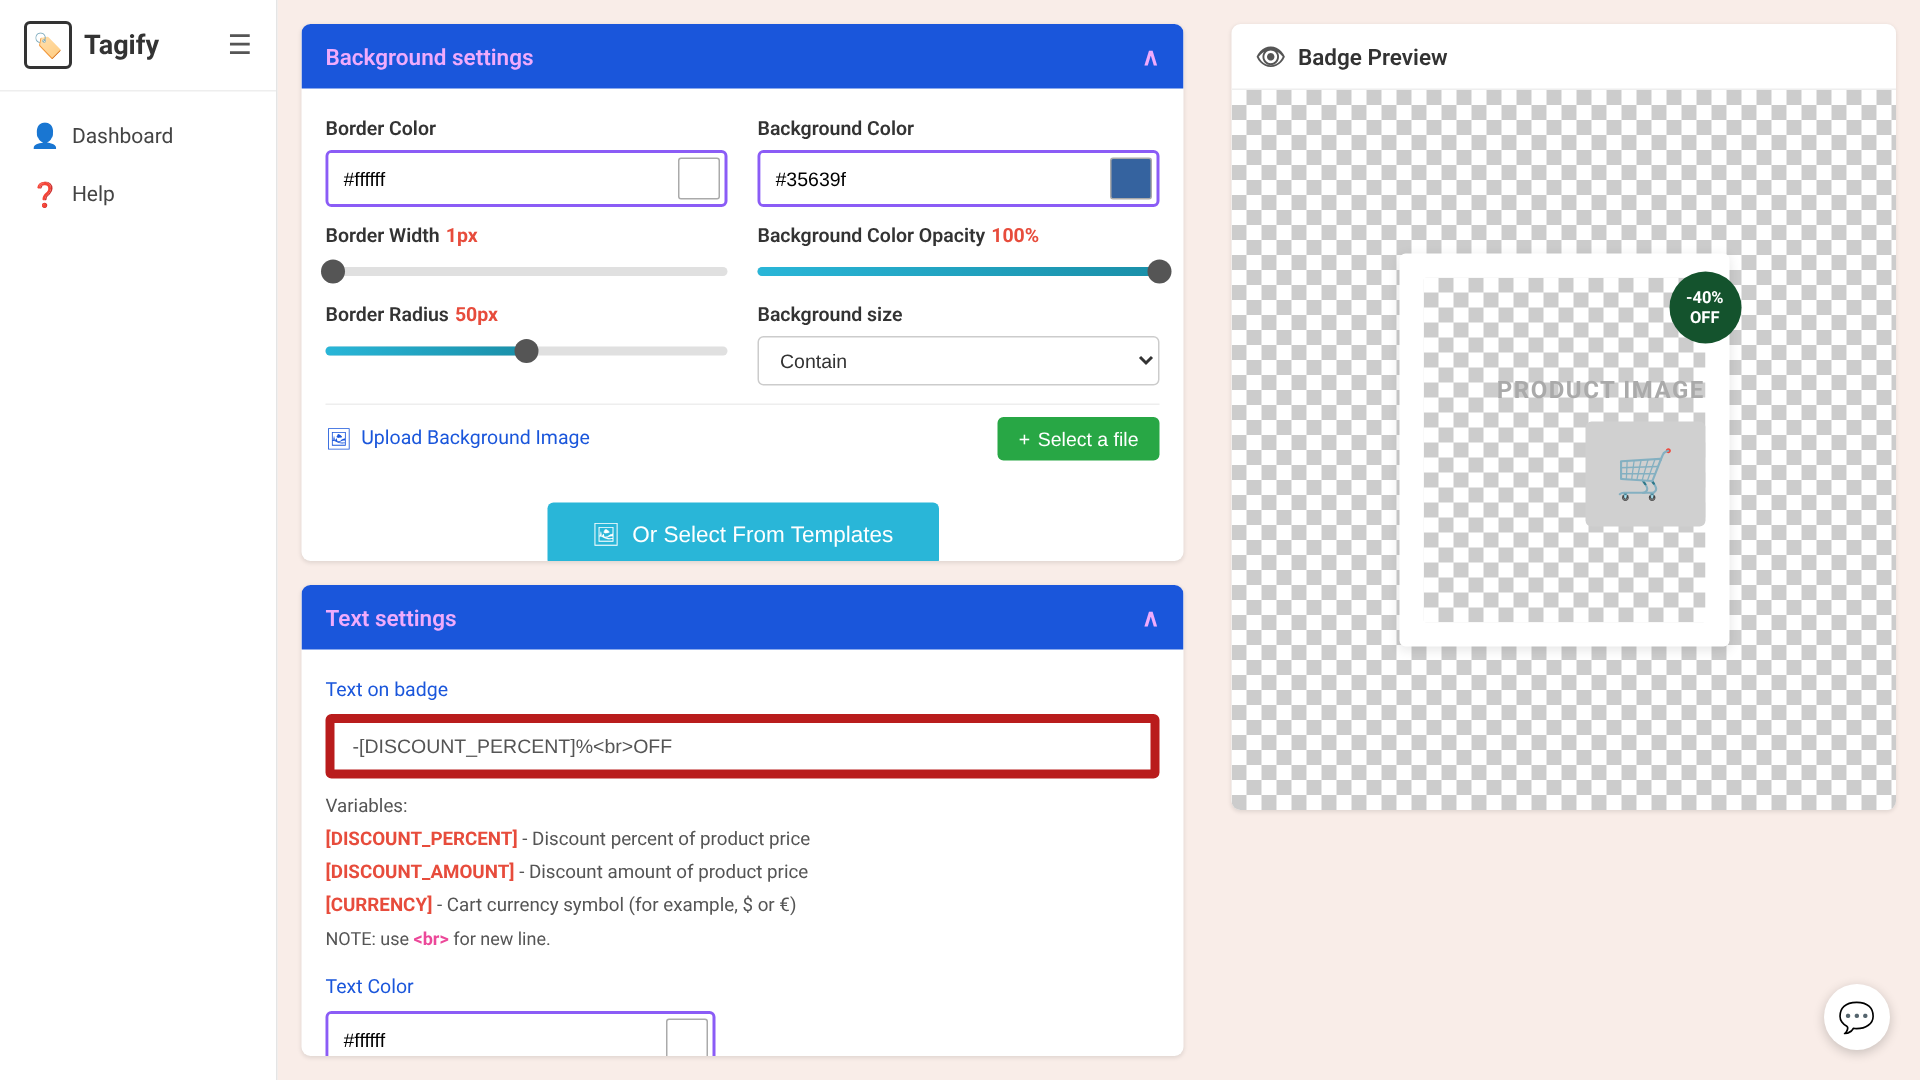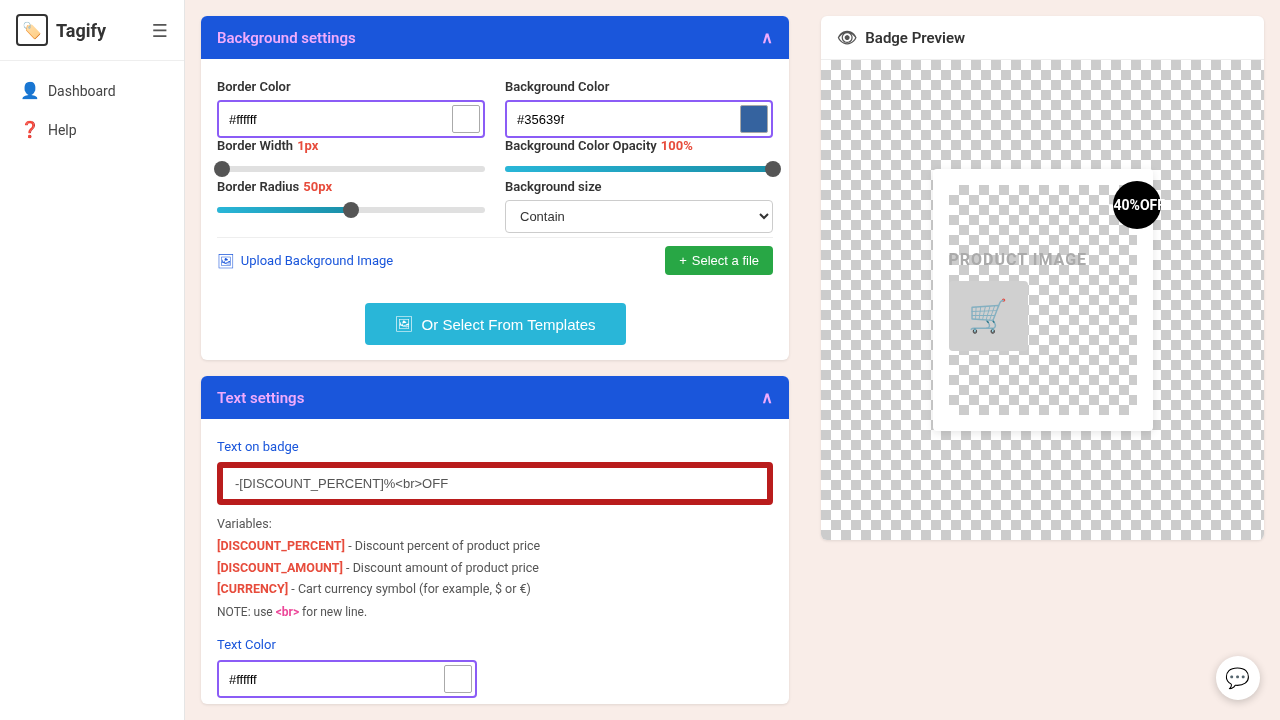--- a/index.html
+++ b/index.html
@@ -21,21 +21,21 @@
     
     .settings-panel { width: 620px; overflow-y: auto; padding: 16px; display: flex; flex-direction: column; gap: 16px; }
 
     
     .card { background: #fff; border-radius: 6px; overflow: hidden; box-shadow: 0 1px 3px rgba(0,0,0,0.1); }
     .card-header { background: #1a56db; color: #f0abfc; padding: 12px 16px; display: flex; align-items: center; justify-content: space-between; font-weight: 600; font-size: 15px; }
     .card-header-chevron { cursor: pointer; font-size: 16px; }
     .card-body { padding: 20px 16px; }
 
     
-    .form-row { display: flex; gap: 20px; margin-bottom: 0; }
+    .form-row { display: flex; gap: 20px; margin-bottom: 12px; }
     .form-group { flex: 1; }
     .form-label { font-size: 13px; font-weight: 600; color: #333; margin-bottom: 6px; display: block; }
     .form-label .value-highlight { color: #e74c3c; font-weight: 700; margin-left: 4px; }
     .input-with-swatch { display: flex; border: 2px solid #8b5cf6; border-radius: 4px; overflow: hidden; }
     .input-with-swatch input { flex: 1; border: none; outline: none; padding: 6px 10px; font-size: 13px; background: #fff; }
     .color-swatch { width: 28px; height: 28px; margin: 3px; border-radius: 2px; border: 1px solid #aaa; flex-shrink: 0; cursor: pointer; }
     .color-swatch-white { background: #ffffff; }
     .color-swatch-blue { background: #35639f; }
     .slider-wrapper { position: relative; height: 20px; display: flex; align-items: center; }
     .slider-track { width: 100%; height: 6px; background: #e0e0e0; border-radius: 3px; position: relative; }
@@ -66,25 +66,25 @@
     .note-text { font-size: 12px; color: #555; margin-top: 4px; }
     .note-text strong { color: #ec4899; }
 
     
     .preview-panel { flex: 1; padding: 16px; overflow-y: auto; }
     .preview-card { background: #fff; border-radius: 6px; box-shadow: 0 1px 3px rgba(0,0,0,0.1); overflow: hidden; }
     .preview-header { display: flex; align-items: center; gap: 8px; padding: 12px 16px; border-bottom: 1px solid #eee; font-weight: 600; font-size: 15px; color: #333; }
     .preview-header .eye-icon { color: #555; font-size: 16px; }
     .preview-content { padding: 20px; background: repeating-conic-gradient(#ccc 0% 25%, #fff 0% 50%) 0 0 / 20px 20px; position: relative; min-height: 480px; display: flex; align-items: center; justify-content: center; }
     .product-card { background: #fff; width: 220px; padding: 16px; border-radius: 4px; position: relative; box-shadow: 0 2px 8px rgba(0,0,0,0.1); }
-    .product-image-area { background: repeating-conic-gradient(#ccc 0% 25%, #fff 0% 50%) 0 0 / 20px 20px; min-height: 230px; display: flex; flex-direction: column; align-items: flex-start; justify-content: center; gap: 8px; border-radius: 2px; }
+    .product-image-area { background: repeating-conic-gradient(#ccc 0% 25%, #fff 0% 50%) 0 0 / 20px 20px; min-height: 230px; display: flex; flex-direction: column; align-items: flex-end; justify-content: center; gap: 8px; border-radius: 2px; }
     .product-image-text { color: #aaa; font-size: 16px; font-weight: 700; letter-spacing: 1px; }
     .cart-icon-area { background: #d0d0d0; border-radius: 4px; padding: 16px 20px; margin-top: 4px; }
     .cart-icon { font-size: 32px; color: #fff; }
-    .discount-badge { position: absolute; top: 12px; right: -8px; background: #000000; color: #fff; border-radius: 50%; width: 48px; height: 48px; display: flex; align-items: center; justify-content: center; font-size: 14px; font-weight: 700; line-height: 1.2; }
+    .discount-badge { position: absolute; top: 12px; right: -8px; background: #14532d; color: #fff; border-radius: 50%; width: 48px; height: 48px; display: flex; flex-direction: column; align-items: center; justify-content: center; font-size: 11px; font-weight: 700; line-height: 1.2; }
 
     
     .chat-btn { position: fixed; bottom: 20px; right: 20px; width: 44px; height: 44px; background: #fff; border-radius: 50%; box-shadow: 0 2px 8px rgba(0,0,0,0.2); display: flex; align-items: center; justify-content: center; cursor: pointer; font-size: 20px; color: #555; z-index: 100; }
   </style>
 </head>
 <body>
 
 <div class="sidebar">
   <div class="sidebar-header">
     <div class="sidebar-logo">

